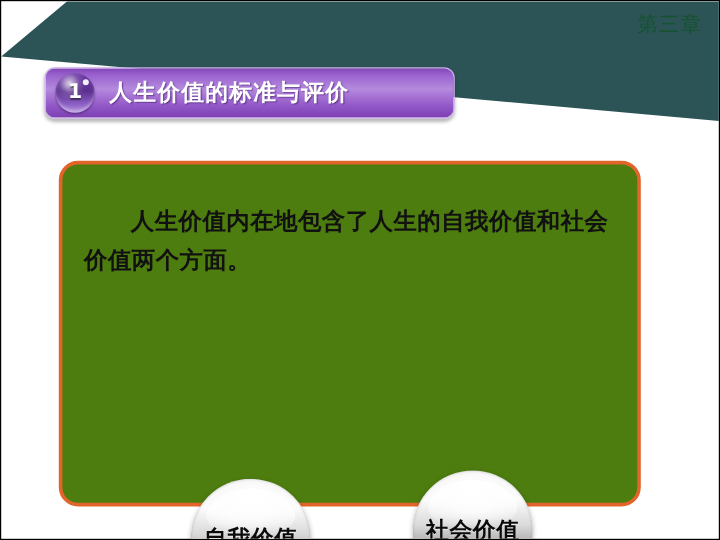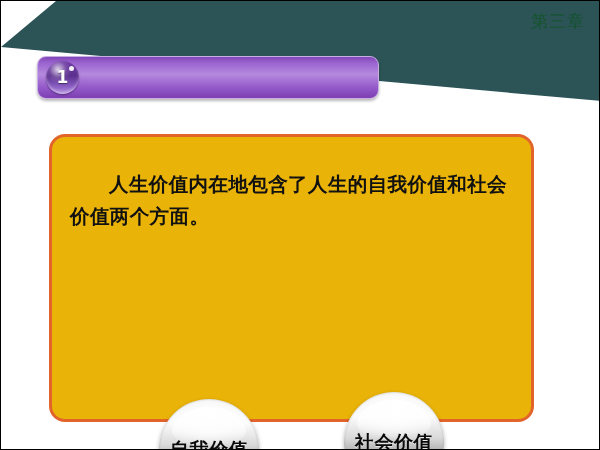--- a/index.html
+++ b/index.html
@@ -115,21 +115,21 @@
 
   
   .content-box {
     position: absolute;
     left: 48px;
     top: 133px;
     width: 485px;
     height: 288px;
     border: 3px solid #e2642a;
     border-radius: 16px;
-    background: #eab308;
+    background: #4d7c0f;
     box-sizing: border-box;
   }
 
   .body-text {
     position: absolute;
     left: 18px;
     top: 32px;
     width: 448px;
     color: #111111;
     font-family: "DejaVu Sans", "Liberation Sans", sans-serif;
@@ -200,20 +200,21 @@
     </svg>
   </div>
 
   <div class="chapter-label">第三章</div>
 
   <div class="title-banner">
     <span class="badge">
       <span class="badge-num">1</span>
       <span class="badge-dot"></span>
     </span>
+    <span class="title-text">人生价值的标准与评价</span>
   </div>
 
   <div class="content-box">
 
     <div class="body-text">人生价值内在地包含了人生的自我价值和社会价值两个方面。</div>
 
     <div class="sphere" id="sphere-self">
       <span class="sphere-label">自我价值</span>
     </div>
 

